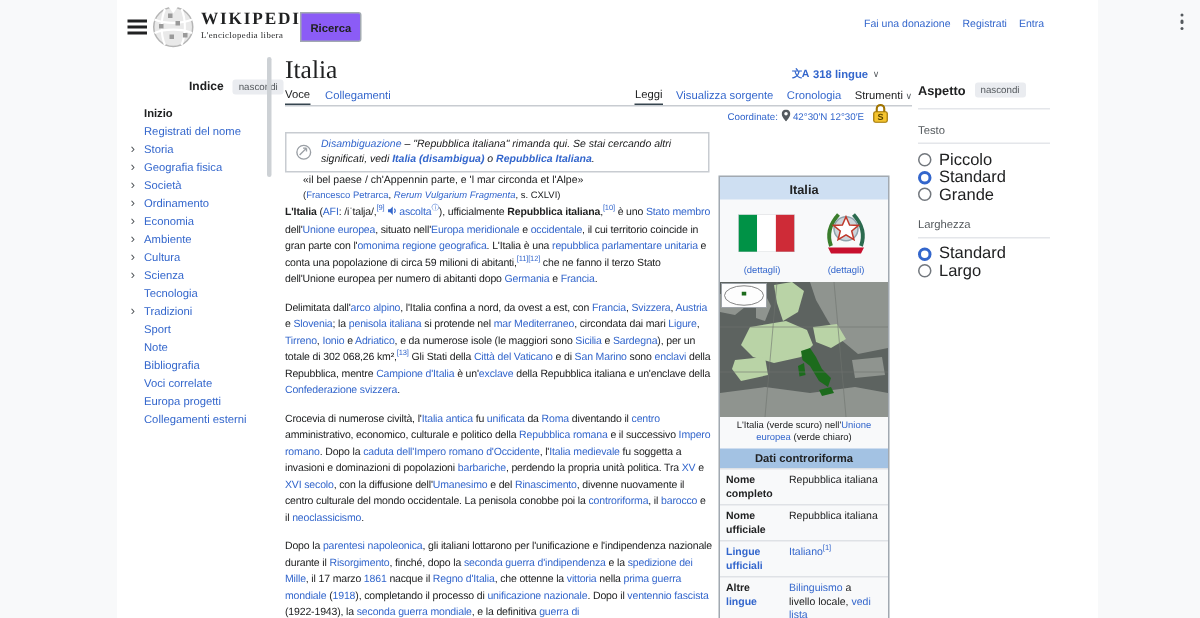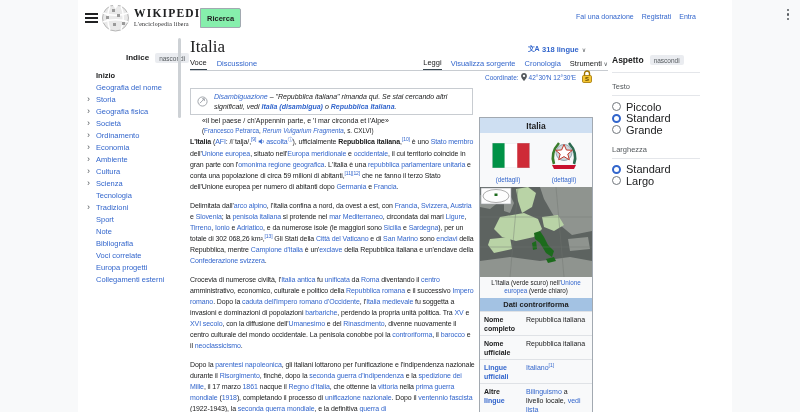--- a/index.html
+++ b/index.html
@@ -16,21 +16,21 @@
   .wordmark{position:absolute;left:56px;top:8px;font-family:"Liberation Serif",serif;line-height:1;}
   .wm-top{font-size:11.5px;font-weight:bold;letter-spacing:1.2px;color:#202122;}
   .wm-sub{font-size:5.8px;letter-spacing:.3px;color:#202122;margin-top:2px;}
   .searchbar{position:absolute;left:122px;top:8px;display:flex;}
   .search-box{position:relative;}
   .search-box input{width:144px;height:18px;border:1px solid var(--border);border-right:none;
     border-radius:2px 0 0 2px;padding:0 3px 0 17px;font-size:7px;color:#54595d;outline:none;
     font-family:"Liberation Sans",sans-serif;box-sizing:content-box;}
   .search-box input::placeholder{color:#72777d;}
   .search-glass{position:absolute;left:5px;top:5px;width:9px;height:9px;}
-  .search-btn{height:20px;border:1px solid var(--border);background:#86efac;border-radius:0 2px 2px 0;
+  .search-btn{height:20px;border:1px solid var(--border);background:#8b5cf6;border-radius:0 2px 2px 0;
     font-size:7.5px;font-weight:bold;color:#202122;padding:0 6px;font-family:"Liberation Sans",sans-serif;cursor:pointer;}
   .header-links{position:absolute;right:36px;top:13px;display:flex;gap:8px;font-size:7px;}
   .header-links a{color:var(--link);cursor:pointer;white-space:nowrap;}
   .kebab{position:absolute;left:786px;top:9px;width:4px;cursor:pointer;}
   .kebab i{display:block;width:2.4px;height:2.4px;border-radius:50%;background:#54595d;margin:0 auto 2px;}
 
   
   .toc{position:absolute;left:8px;top:53px;width:96px;}
   .toc-header{display:flex;gap:6px;margin-left:40px;}
   .toc-title{font-size:8px;font-weight:bold;}
@@ -149,21 +149,21 @@
     <div class="toc">
       <div class="toc-header">
         <span class="toc-title">Indice</span>
         <span class="chip">nascondi</span>
       </div>
       <div class="toc-list">
           <div class="toc-item current">
             <span>Inizio</span>
           </div>
           <div class="toc-item">
-            <span>Geografia del nome</span>
+            <span>Registrati del nome</span>
           </div>
           <div class="toc-item">
             <span class="chev">›</span>
             <span>Storia</span>
           </div>
           <div class="toc-item">
             <span class="chev">›</span>
             <span>Geografia fisica</span>
           </div>
           <div class="toc-item">
@@ -221,21 +221,21 @@
 
     <h1 class="article-title" style="margin:0;font-weight:normal;">Italia</h1>
     <div class="lang-btn">
       <span class="lang-ico">文A</span>
       <span>318 lingue</span>
       <span class="chev-down">∨</span>
     </div>
     <div class="tabs-row">
       <div class="tabs-left">
           <div class="tab active">Voce</div>
-          <div class="tab">Discussione</div>
+          <div class="tab">Collegamenti</div>
         </div>
       <div class="tabs-right">
           <div class="tab active">Leggi</div>
           <div class="tab">Visualizza sorgente</div>
           <div class="tab">Cronologia</div>
           <div class="tab plain">Strumenti<span class="chev-down"> ∨</span></div>
         </div>
     </div>
     <div class="coords-row">
       <a style="color:var(--link);cursor:pointer;">Coordinate:</a>

